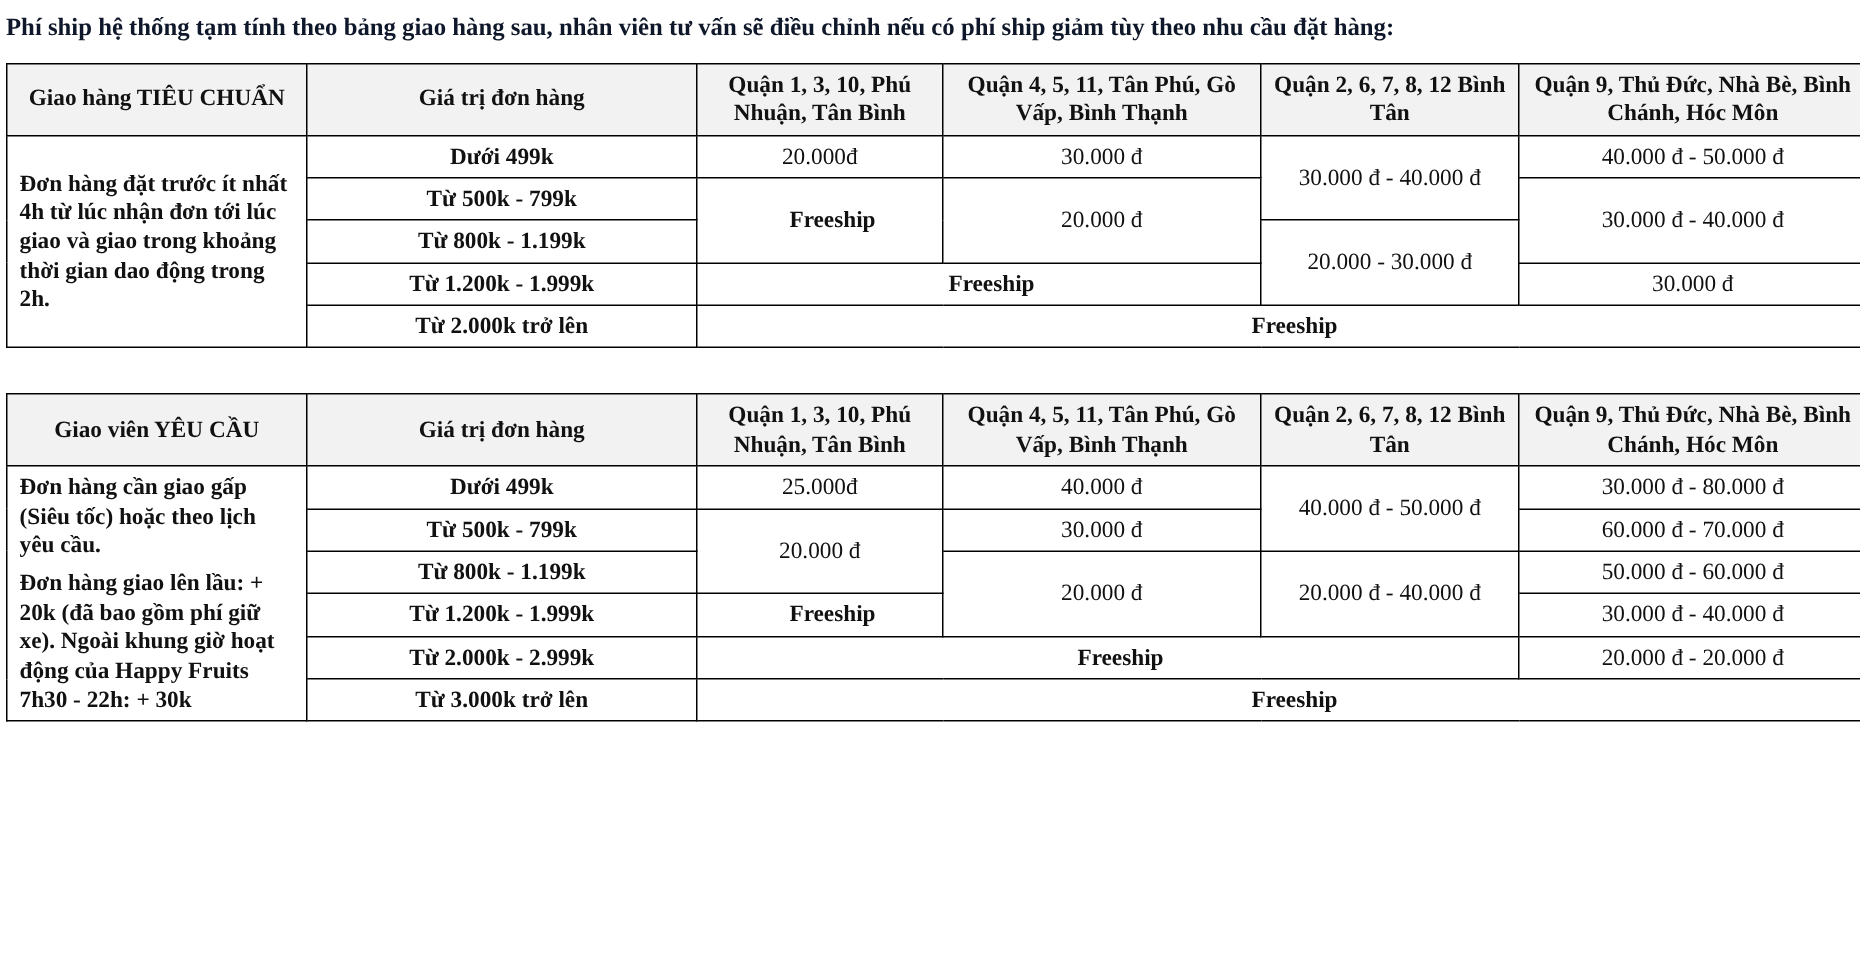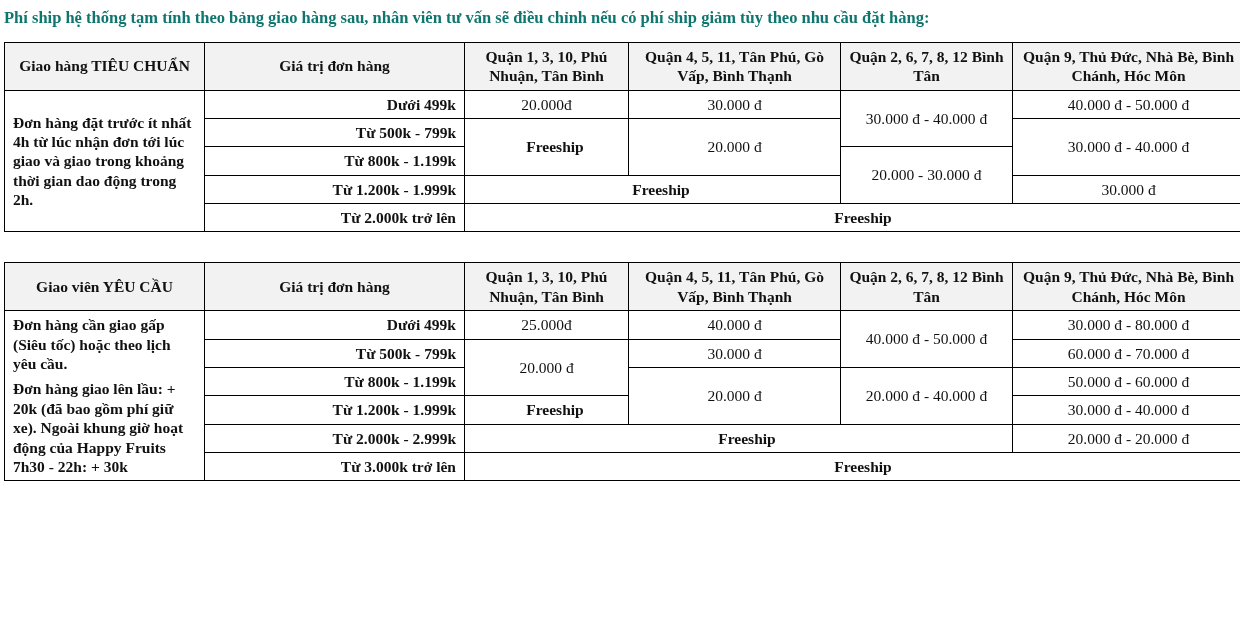--- a/index.html
+++ b/index.html
@@ -16,21 +16,21 @@
   }
   .page {
     width: 1240px;
     box-sizing: border-box;
     padding: 0;
   }
   .intro {
     font-family: "Liberation Serif", "DejaVu Serif", serif;
     font-size: 16.5px;
     font-weight: bold;
-    color: #0f766e;
+    color: #0f172a;
     padding: 8px 4px 10px 4px;
     line-height: 1.2;
   }
   table.fee {
     border-collapse: collapse;
     table-layout: fixed;
     width: 1240px;
     margin: 4px;
   }
   table.fee td, table.fee th {
@@ -57,21 +57,21 @@
     vertical-align: middle;
     padding: 6px 6px 6px 6px;
     font-weight: bold;
   }
   .label-cell p {
     margin: 0 0 6px 0;
   }
   .label-cell p:last-child { margin-bottom: 0; }
   .tier {
     font-weight: bold;
-    text-align: right;
+    text-align: center;
     padding-left: 10px;
   }
   .val {
     text-align: center;
   }
   .val.bold {
     font-weight: bold;
     padding-left: 25px;
   }
   .spacer {

